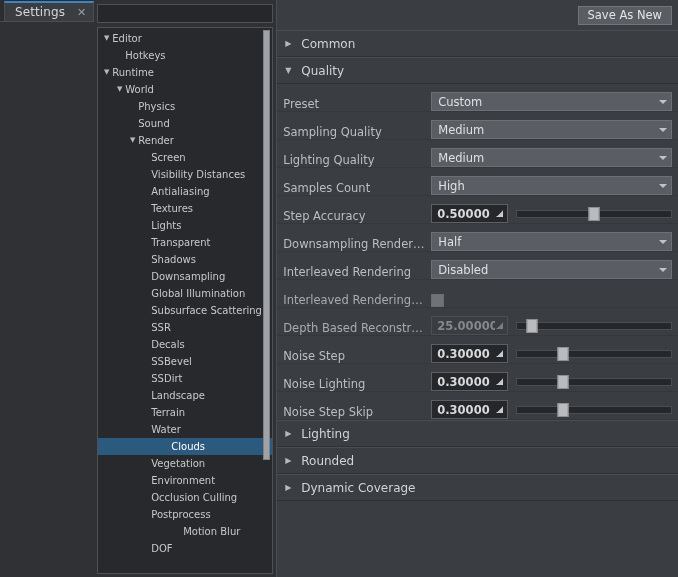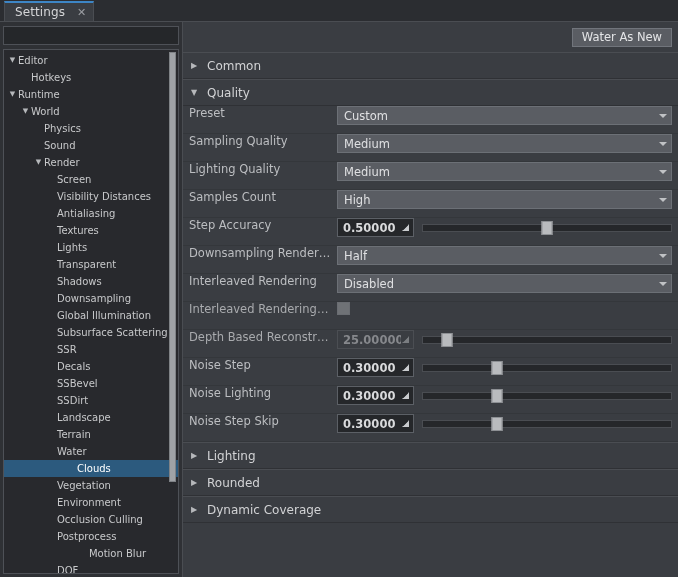--- a/index.html
+++ b/index.html
@@ -15,21 +15,21 @@
     font-size: 11.5px;
     color: #c8c9cb;
     -webkit-font-smoothing: antialiased;
   }
   #app {
     position: relative;
     width: 678px;
     height: 577px;
     background: #2f3135;
     display: flex;
-    flex-direction: column;
+    flex-direction: row;
   }
 
   
   .tabbar {
     height: 21px;
     background: #2b2d31;
     display: flex;
     align-items: flex-end;
     flex: 0 0 auto;
     border-bottom: 1px solid #4a4d52;
@@ -202,21 +202,21 @@
   .section-title {
     color: #d2d3d5;
     font-size: 12px;
   }
 
   .rows { flex: 0 0 auto; }
 
   .row {
     height: 28px;
     display: flex;
-    align-items: flex-start;
+    align-items: flex-end;
     padding: 0 6px 0 6px;
     box-sizing: border-box;
     border-bottom: 1px solid #34373b;
   }
   .row-label {
     width: 148px;
     flex: 0 0 148px;
     color: #bcbec1;
     font-size: 11.5px;
     white-space: nowrap;
@@ -479,21 +479,21 @@
             </div>
           </div>
         <div class="sb-track">
           <div class="sb-thumb"></div>
         </div>
       </div>
     </div>
 
     <div class="panel">
       <div class="panel-toolbar">
-        <button class="btn">Water As New</button>
+        <button class="btn">Save As New</button>
       </div>
       <div id="panel-content">
           <div class="section-head">
             <span class="tw">▶</span>
             <span class="section-title">Common</span>
           </div>
           <div class="section-head">
             <span class="tw">▼</span>
             <span class="section-title">Quality</span>
           </div>

